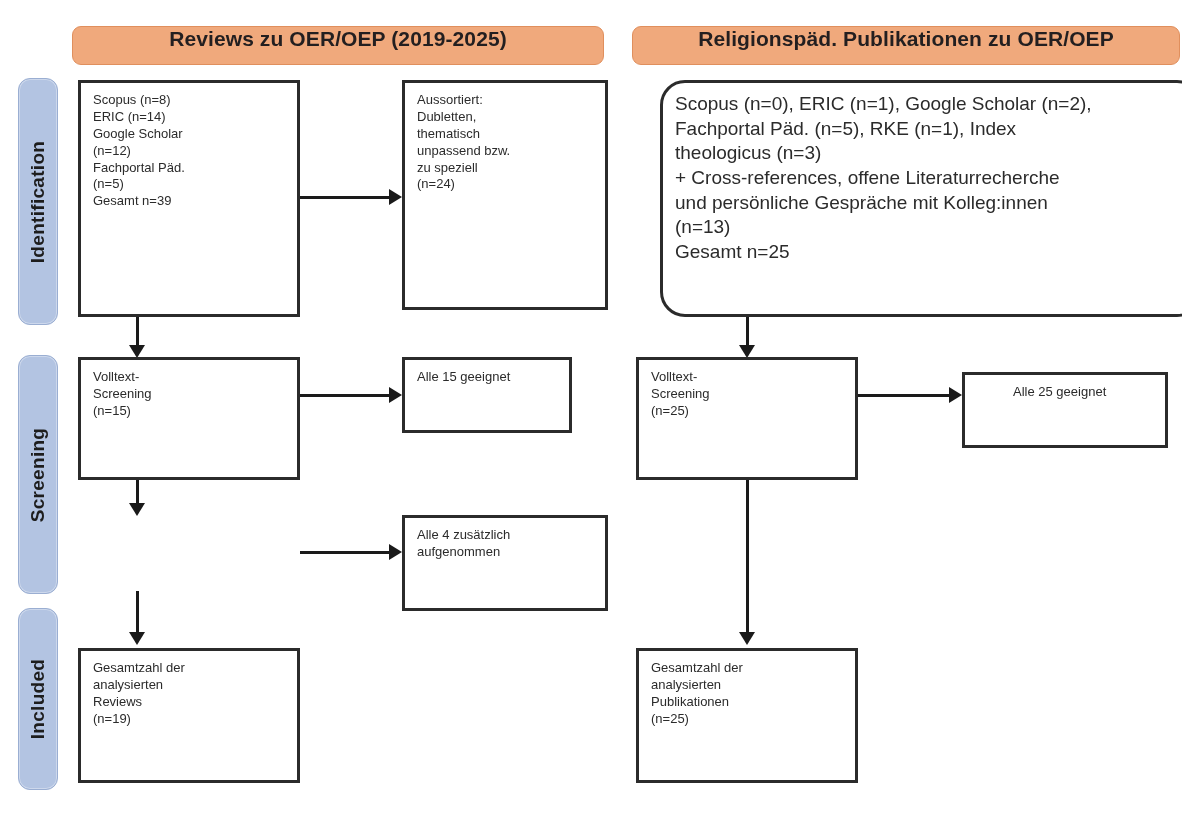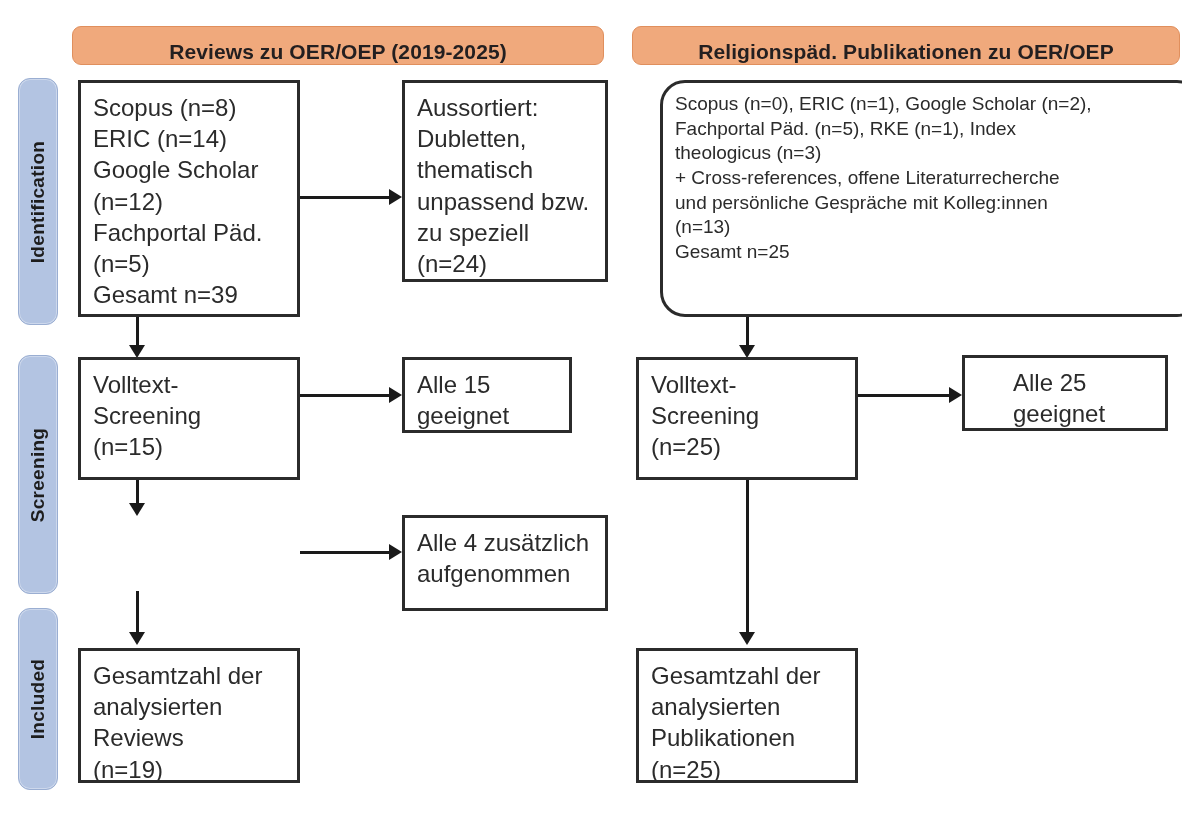--- a/index.html
+++ b/index.html
@@ -38,36 +38,36 @@
     letter-spacing: 0.3px;
   }
 
   
   .col-header {
     position: absolute;
     background: #f0a97c;
     border: 1px solid #e08f5d;
     border-radius: 9px;
     display: flex;
-    align-items: flex-end;
+    align-items: flex-start;
     justify-content: center;
     font-size: 21px;
     font-weight: bold;
     color: #231f20;
     letter-spacing: 0.1px;
   }
 
   
   .flow-box {
     position: absolute;
     background: #ffffff;
     border: 3px solid #2b2b2b;
     box-sizing: border-box;
     padding: 9px 10px 6px 12px;
-    font-size: 24px;
+    font-size: 13px;
     line-height: 1.30;
     color: #2b2b2b;
     white-space: pre-line;
     overflow: hidden;
   }
   .flow-box.small { font-size: 19px; }
 
   
   .conn-v {
     position: absolute;
@@ -120,21 +120,21 @@
   </div>
 
   <div class="flow-box" style="left:78px; top:80px; width:222px; height:237px;">Scopus (n=8)
 ERIC (n=14)
 Google Scholar
 (n=12)
 Fachportal Päd.
 (n=5)
 Gesamt n=39</div>
 
-  <div class="flow-box" style="left:402px; top:80px; width:206px; height:202px;">Aussortiert:
+  <div class="flow-box" style="left:402px; top:80px; width:206px; height:230px;">Aussortiert:
 Dubletten,
 thematisch
 unpassend bzw.
 zu speziell
 (n=24)</div>
 
   <div class="conn-h" style="left:300px; top:196px; width:90px;"></div>
   <div class="arrow-right" style="left:389px; top:189px;"></div>
 
   <div class="flow-box small" style="left:660px; top:80px; width:542px; height:237px;border-radius:25px;">Scopus (n=0), ERIC (n=1), Google Scholar (n=2),
@@ -157,21 +157,21 @@
 
   <div class="flow-box" style="left:402px; top:357px; width:170px; height:76px;">Alle 15 geeignet</div>
 
   <div class="conn-h" style="left:300px; top:394px; width:90px;"></div>
   <div class="arrow-right" style="left:389px; top:387px;"></div>
 
   <div class="flow-box" style="left:636px; top:357px; width:222px; height:123px;">Volltext-
 Screening
 (n=25)</div>
 
-  <div class="flow-box" style="left:962px; top:355px; width:206px; height:76px;padding-left:48px;">Alle 25 geeignet</div>
+  <div class="flow-box" style="left:962px; top:372px; width:206px; height:76px;padding-left:48px;">Alle 25 geeignet</div>
 
   <div class="conn-h" style="left:858px; top:394px; width:92px;"></div>
   <div class="arrow-right" style="left:949px; top:387px;"></div>
 
   <div class="conn-v" style="left:136px; top:480px; height:28px;"></div>
   <div class="arrow-down" style="left:129px; top:503px;"></div>
 
 
   <div class="flow-box" style="left:402px; top:515px; width:206px; height:96px;">Alle 4 zusätzlich
 aufgenommen</div>

